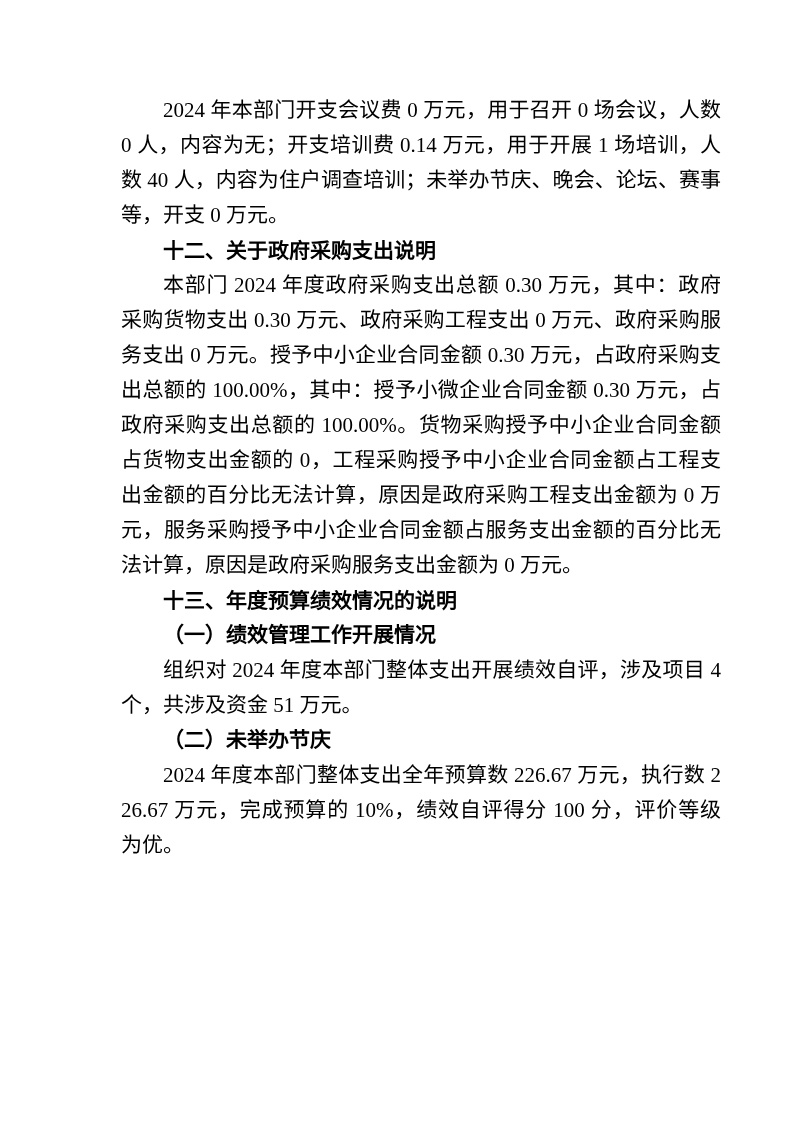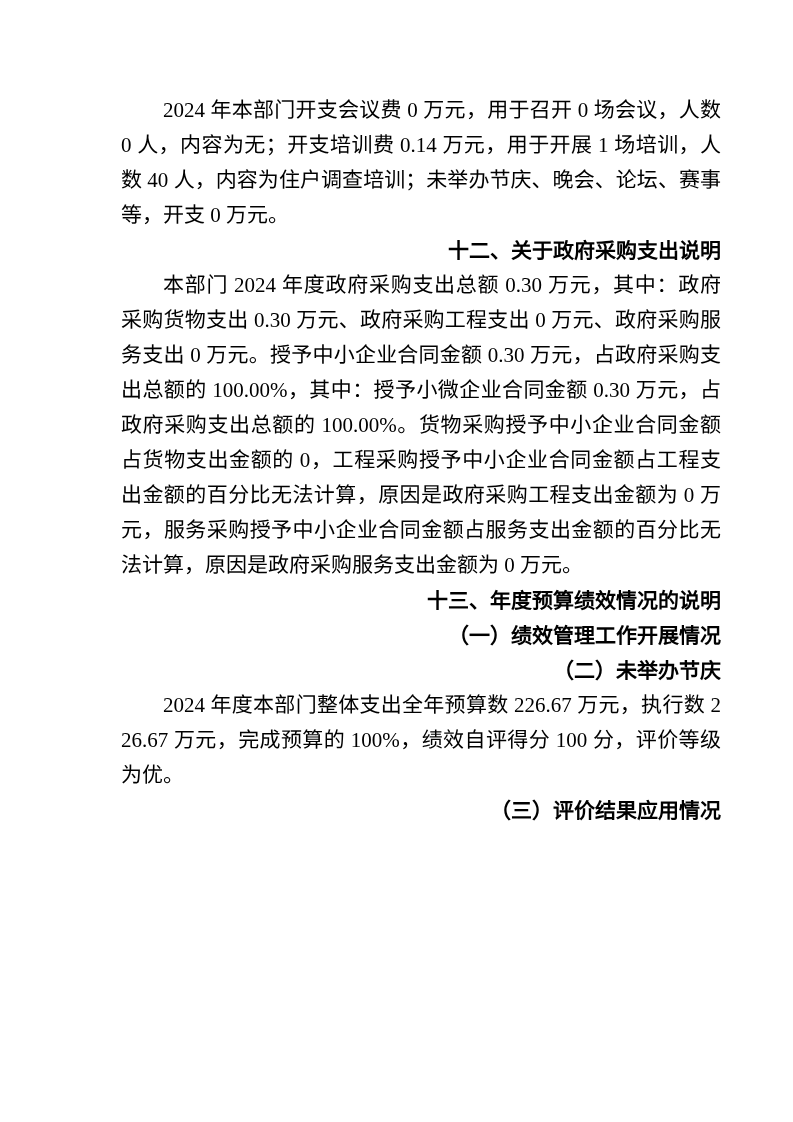--- a/index.html
+++ b/index.html
@@ -33,47 +33,47 @@
   }
   .body-text {
     font-family: "Liberation Serif", "DejaVu Serif", serif;
     text-align: justify;
     text-justify: inter-character;
     word-break: break-all;
   }
   .heading-1 {
     font-family: "Liberation Sans", "DejaVu Sans", sans-serif;
     font-weight: bold;
-    text-align: right;
+    text-align: left;
   }
   .heading-2 {
-    font-family: Liberation Sans, sans-serif;
+    font-family: Liberation Serif, serif;
     font-weight: bold;
-    text-align: right;
+    text-align: left;
   }
 </style>
 </head>
 <body>
 
 <div class="page">
   <div class="content">
 
     <p class="blk body-text">2024 年本部门开支会议费 0 万元，用于召开 0 场会议，人数 0 人，内容为无；开支培训费 0.14 万元，用于开展 1 场培训，人数 40 人，内容为住户调查培训；未举办节庆、晚会、论坛、赛事等，开支 0 万元。</p>
 
     <h2 class="blk heading-1">十二、关于政府采购支出说明</h2>
 
     <p class="blk body-text">本部门 2024 年度政府采购支出总额 0.30 万元，其中：政府采购货物支出 0.30 万元、政府采购工程支出 0 万元、政府采购服务支出 0 万元。授予中小企业合同金额 0.30 万元，占政府采购支出总额的 100.00%，其中：授予小微企业合同金额 0.30 万元，占政府采购支出总额的 100.00%。货物采购授予中小企业合同金额占货物支出金额的 0，工程采购授予中小企业合同金额占工程支出金额的百分比无法计算，原因是政府采购工程支出金额为 0 万元，服务采购授予中小企业合同金额占服务支出金额的百分比无法计算，原因是政府采购服务支出金额为 0 万元。</p>
 
     <h2 class="blk heading-1">十三、年度预算绩效情况的说明</h2>
 
 
 
     <h3 class="blk heading-2">（一）绩效管理工作开展情况</h3>
 
+    <p class="blk body-text">组织对 2024 年度本部门整体支出开展绩效自评，涉及项目 4 个，共涉及资金 51 万元。</p>
 
     <h3 class="blk heading-2">（二）未举办节庆</h3>
 
-    <p class="blk body-text">2024 年度本部门整体支出全年预算数 226.67 万元，执行数 226.67 万元，完成预算的 100%，绩效自评得分 100 分，评价等级为优。</p>
+    <p class="blk body-text">2024 年度本部门整体支出全年预算数 226.67 万元，执行数 226.67 万元，完成预算的 10%，绩效自评得分 100 分，评价等级为优。</p>
 
-    <h3 class="blk heading-2">（三）评价结果应用情况</h3>
 
   </div>
 </div>
 
 </body></html>

